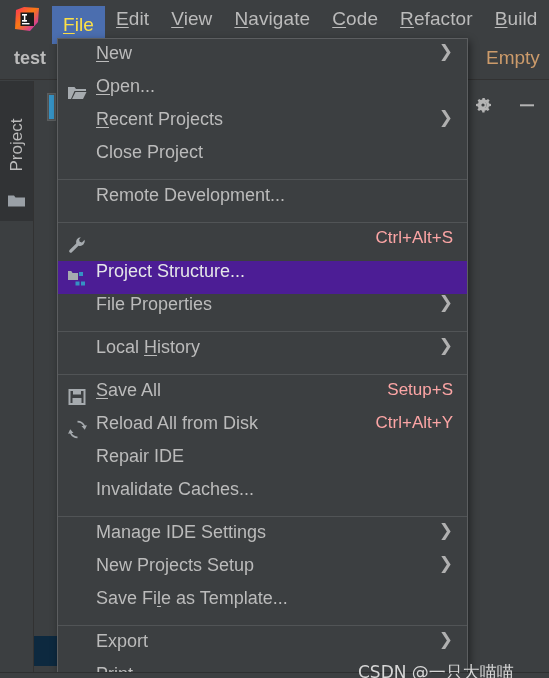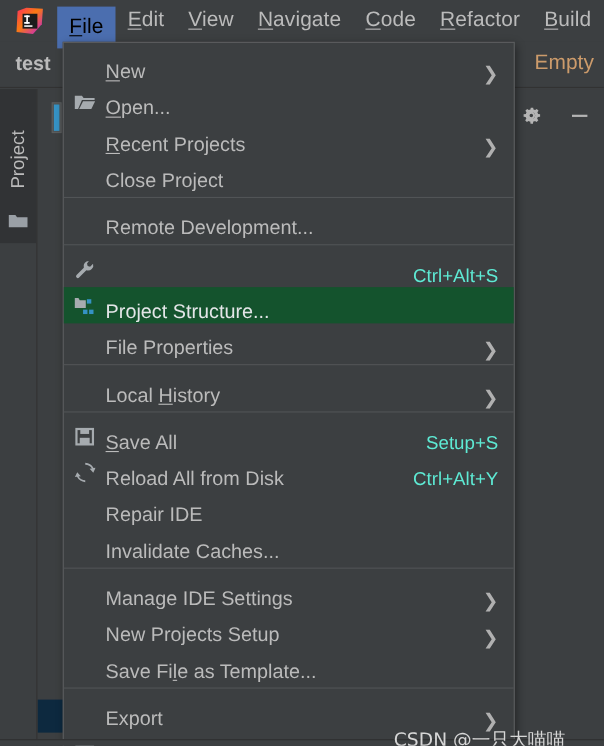--- a/index.html
+++ b/index.html
@@ -46,21 +46,21 @@
     display: flex;
     align-items: center;
     color: #bbbbbb;
     font-size: 19px;
     letter-spacing: .1px;
     white-space: nowrap;
     box-sizing: border-box;
   }
   .menubar-item.active {
     background: #4b6eaf;
-    color: #000000;
+    color: #fde047;
     margin-top: 11px;
   }
   .mn { text-decoration: underline; text-underline-offset: 2px; }
 
   
   .toolwin-header {
     position: absolute;
     left: 0; top: 38px;
     width: 549px; height: 42px;
     background: #3c3f41;
@@ -178,36 +178,36 @@
     background: #3c3f41;
     border: 1px solid #5c5e60;
     box-sizing: border-box;
     padding: 4px 0 4px 0;
     box-shadow: 2px 3px 8px rgba(0,0,0,.45);
   }
   .menu-item {
     position: relative;
     height: 33px;
     display: flex;
-    align-items: flex-end;
+    align-items: flex-start;
     color: #bbbbbb;
     font-size: 18px;
     box-sizing: border-box;
     padding-left: 38px;
     padding-right: 12px;
     white-space: nowrap;
   }
   .menu-item.selected {
-    background: #14532d;
+    background: #4c1d95;
     color: #e4e6e8;
   }
   .menu-item .mlabel { flex: 0 0 auto; }
   .menu-item .maccel {
     margin-left: auto;
-    color: #5eead4;
+    color: #fca5a5;
     font-size: 17px;
     padding-right: 2px;
   }
   .menu-item.selected .maccel { color: #e4e6e8; }
   .menu-item .chev {
     margin-left: auto;
     color: #b0b0b0;
     font-size: 17px;
     line-height: 1;
     padding-right: 2px;

